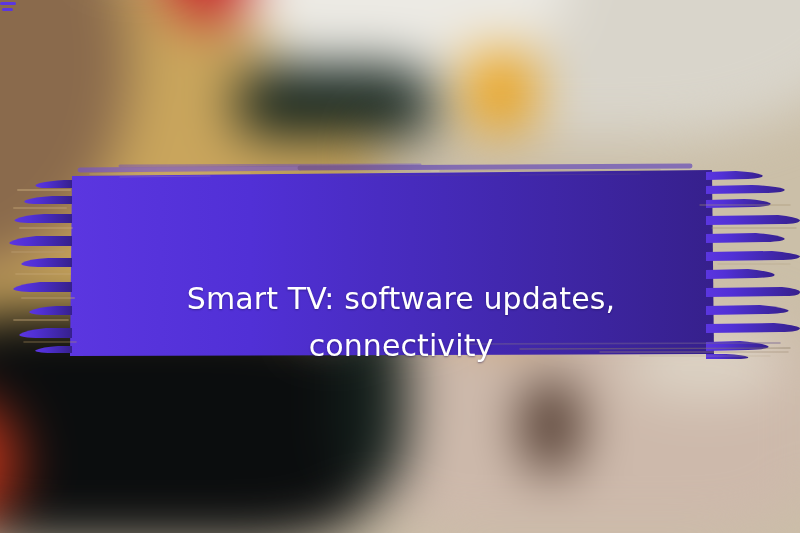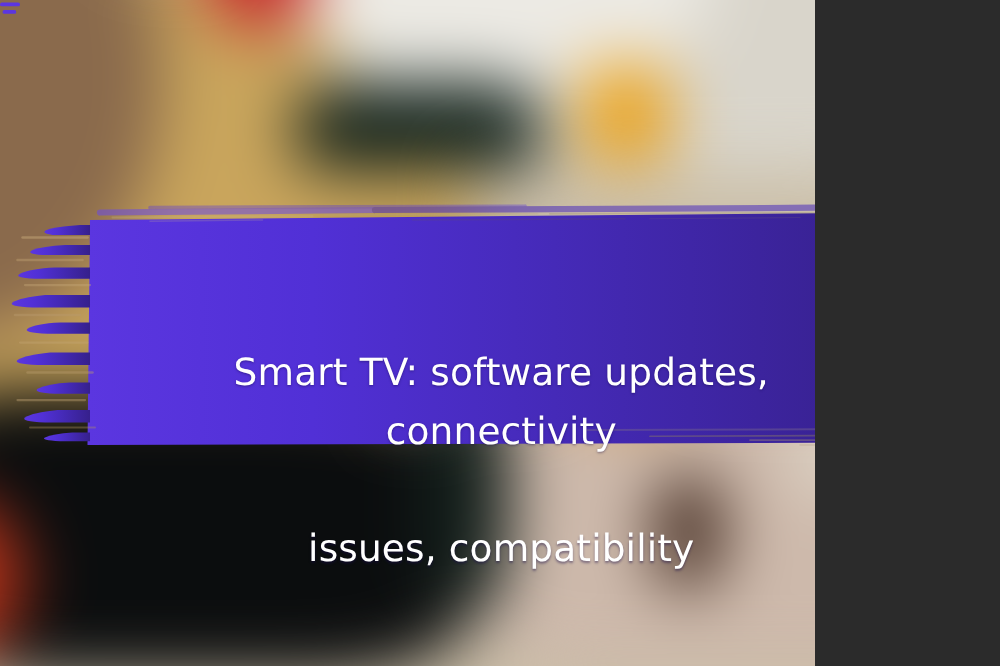--- a/index.html
+++ b/index.html
@@ -2,21 +2,21 @@
 <html><head>
 <meta charset="utf-8">
 <style>
   html, body {
     margin: 0;
     padding: 0;
     background: #2b2b2b;
   }
   #stage {
     position: relative;
-    width: 652px;
+    width: 800px;
     height: 533px;
     overflow: hidden;
     font-family: "DejaVu Sans", sans-serif;
   }
 
   
   #photo-bg {
     position: absolute;
     inset: 0;
     background-color: #cbbfa8;
@@ -190,16 +190,15 @@
 
       <g fill="#5b36e0">
         <rect x="0" y="2" width="16" height="3" rx="1.5"></rect>
         <rect x="2" y="8" width="11" height="3" rx="1.5"></rect>
       </g>
     </svg>
   </div>
 
   <div id="title-block">
     <div>Smart TV: software updates, connectivity</div>
-    <div>issues, compatibility</div>
   </div>
 
 </div>
 
 </body></html>

